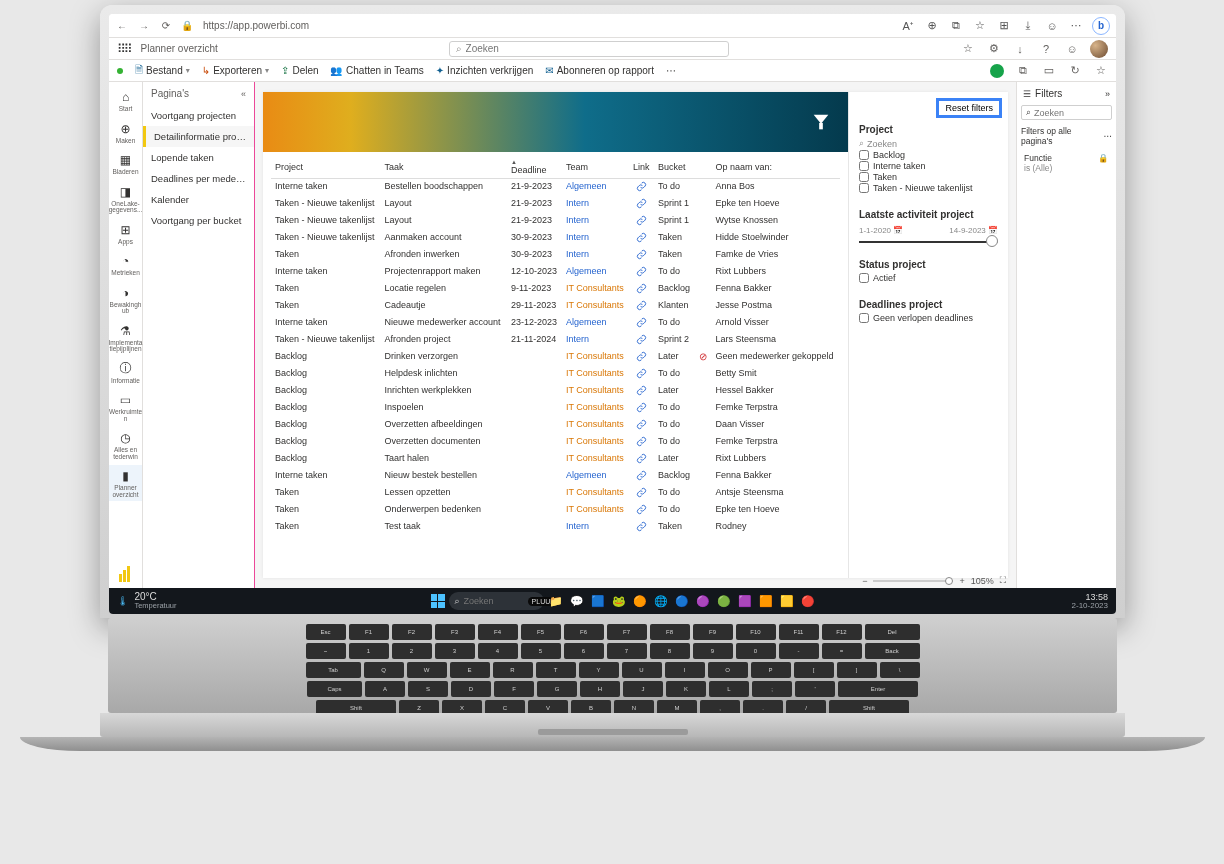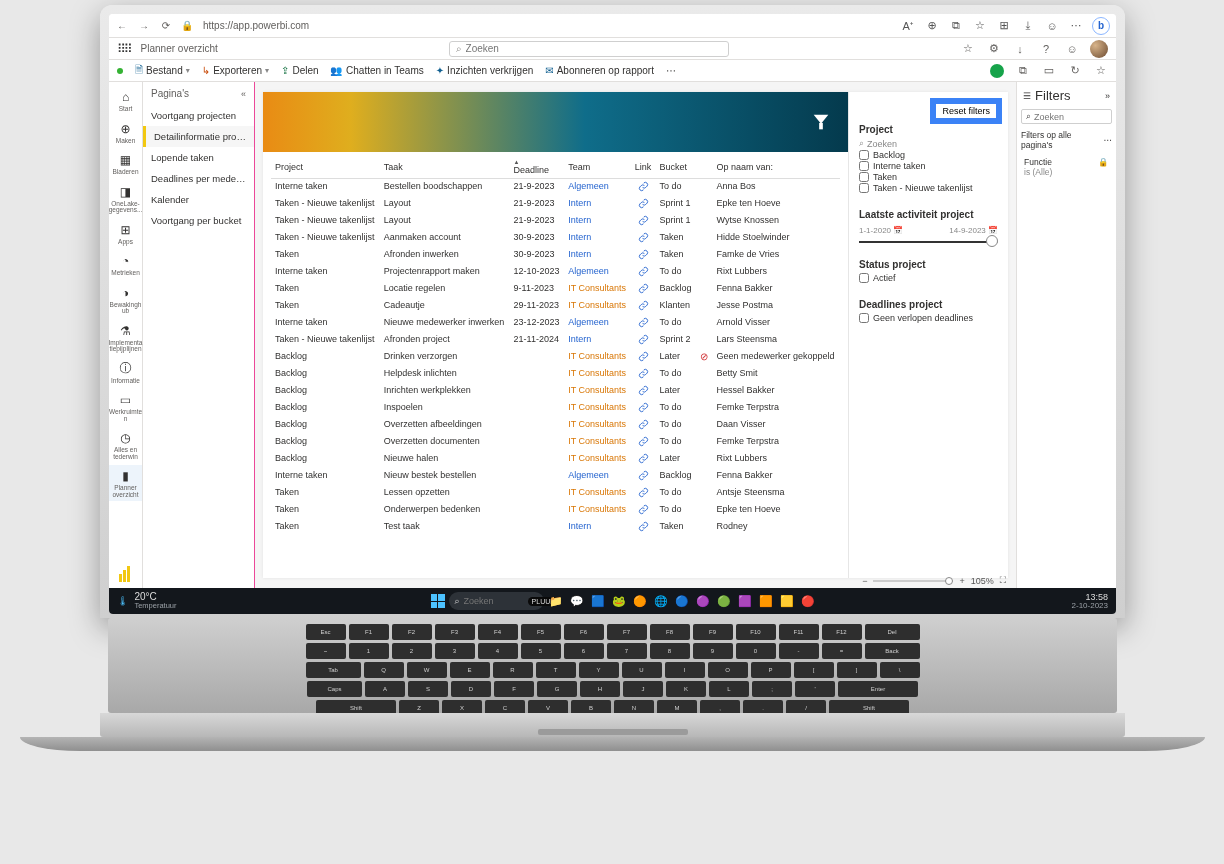--- a/index.html
+++ b/index.html
@@ -74,36 +74,36 @@
 table.data{width:100%; border-collapse:collapse; font-size:9px;}
 table.data th{text-align:left;font-weight:400;color:#323130;padding:3px 4px;border-bottom:1px solid #ddd;white-space:nowrap;}
 table.data th .sort::after{content:"▲";display:block;font-size:6px;color:#555;}
 table.data td{padding:2px 4px;vertical-align:top;color:#323130;white-space:nowrap;}
 table.data td.team a{color:#2564cf;text-decoration:none;text-align:center;}
 table.data td.team.orange a{color:#d97706;}
 table.data td.lnk{color:#2564cf;font-size:10px;text-align:center;}
 table.data td.err{color:#d13438;font-size:10px;text-align:center;}
 
 .rside { width:160px; border-left:1px solid #e6e6e6; padding:8px 10px; position:relative; font-size:9px;}
-.rside .reset{position:absolute; top:-18px; right:6px; top:6px; background:#fff;border:6px solid #3b82f6;padding:2px 6px;font-size:9px;cursor:pointer;}
+.rside .reset{position:absolute; top:-18px; right:6px; top:6px; background:#fff;border:3px solid #3b82f6;padding:2px 6px;font-size:9px;cursor:pointer;}
 .rside h4{font-size:10px;font-weight:600;margin:16px 0 3px 0;}
 .rside h4:first-of-type{margin-top:24px;}
 .srch{display:flex;align-items:center;gap:3px;border:none;color:#888;font-size:9px;}
 .chkrow{display:flex;align-items:center;gap:4px;margin:1px 0;}
 .chkrow input{width:10px;height:10px;}
 .slider{margin-top:6px;}
 .slider .vals{display:flex;justify-content:space-between;font-size:8px;color:#888;}
 .slider .track{position:relative;height:2px;background:#bbb;margin-top:6px;}
 .slider .track .fill{position:absolute;left:0;right:4%;height:2px;background:#333;}
 .slider .track .knob{position:absolute;top:-6px;width:12px;height:12px;background:#fff;border:1px solid #888;border-radius:50%;right:0;cursor:pointer;}
 
 
 .filters { width:100px; background:#fff; border-left:1px solid #e1dfdd; font-size:9px; padding:4px 4px;}
 .filters .fh{display:flex;align-items:center;gap:4px;padding:2px 2px 6px 2px;}
-.filters .fh .t{flex:1;font-size:13px;}
+.filters .fh .t{flex:1;font-size:10px;}
 .filters .sbox{border:1px solid #cfcfcf;border-radius:2px;padding:1px 4px;display:flex;align-items:center;gap:3px;}
 .filters .sbox input{border:none;outline:none;font-size:9px;width:100%;}
 .filters .sect{margin-top:6px;font-size:8.5px;color:#323130;display:flex;align-items:center;justify-content:space-between;}
 .filters .f-item{margin-top:4px;border:1px solid transparent;padding:2px 2px;font-size:8.5px;}
 .filters .f-item .fl{display:flex;justify-content:space-between;}
 .filters .f-item .sub{color:#888;}
 
 
 .zoom{position:absolute;bottom:2px;right:10px;display:flex;align-items:center;gap:6px;font-size:9px;color:#555;}
 .zoom .bar{width:80px;height:2px;background:#ccc;position:relative;}
@@ -392,21 +392,21 @@
                         <td class="team orange"><a href="#">IT Consultants</a></td>
                         <td class="lnk"><svg class="link-ico" viewBox="0 0 24 24">
                             <path fill="none" stroke="#2564cf" stroke-width="2" d="M10 14a5 5 0 0 0 7 0l3-3a5 5 0 0 0-7-7l-1 1M14 10a5 5 0 0 0-7 0l-3 3a5 5 0 0 0 7 7l1-1"></path>
                           </svg></td>
                         <td>Klanten</td>
                         <td class="err"></td>
                         <td>Jesse Postma</td>
                       </tr>
                       <tr>
                         <td>Interne taken</td>
-                        <td>Nieuwe medewerker inwerken</td>
+                        <td>Nieuwe medewerker account</td>
                         <td>23-12-2023</td>
                         <td class="team"><a href="#">Algemeen</a></td>
                         <td class="lnk"><svg class="link-ico" viewBox="0 0 24 24">
                             <path fill="none" stroke="#2564cf" stroke-width="2" d="M10 14a5 5 0 0 0 7 0l3-3a5 5 0 0 0-7-7l-1 1M14 10a5 5 0 0 0-7 0l-3 3a5 5 0 0 0 7 7l1-1"></path>
                           </svg></td>
                         <td>To do</td>
                         <td class="err"></td>
                         <td>Arnold Visser</td>
                       </tr>
                       <tr>
@@ -488,21 +488,21 @@
                         <td class="team orange"><a href="#">IT Consultants</a></td>
                         <td class="lnk"><svg class="link-ico" viewBox="0 0 24 24">
                             <path fill="none" stroke="#2564cf" stroke-width="2" d="M10 14a5 5 0 0 0 7 0l3-3a5 5 0 0 0-7-7l-1 1M14 10a5 5 0 0 0-7 0l-3 3a5 5 0 0 0 7 7l1-1"></path>
                           </svg></td>
                         <td>To do</td>
                         <td class="err"></td>
                         <td>Femke Terpstra</td>
                       </tr>
                       <tr>
                         <td>Backlog</td>
-                        <td>Nieuwe halen</td>
+                        <td>Taart halen</td>
                         <td></td>
                         <td class="team orange"><a href="#">IT Consultants</a></td>
                         <td class="lnk"><svg class="link-ico" viewBox="0 0 24 24">
                             <path fill="none" stroke="#2564cf" stroke-width="2" d="M10 14a5 5 0 0 0 7 0l3-3a5 5 0 0 0-7-7l-1 1M14 10a5 5 0 0 0-7 0l-3 3a5 5 0 0 0 7 7l1-1"></path>
                           </svg></td>
                         <td>Later</td>
                         <td class="err"></td>
                         <td>Rixt Lubbers</td>
                       </tr>
                       <tr>

